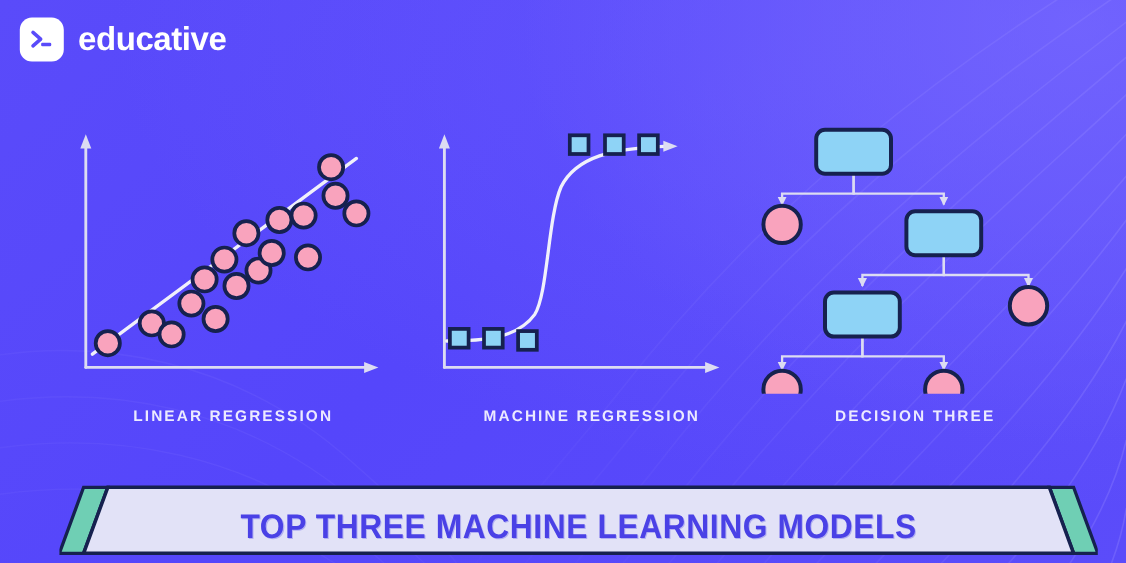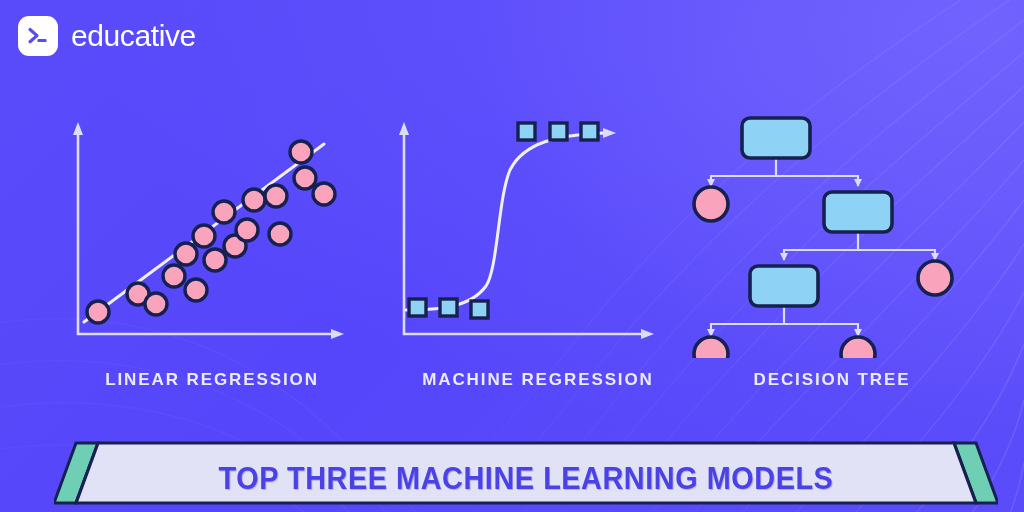--- a/index.html
+++ b/index.html
@@ -20,29 +20,29 @@
   
   #bgswirl { position:absolute; inset:0; pointer-events:none; }
 
   
   #logo { position:absolute; left:18px; top:16px; display:flex; align-items:center; gap:13px; }
   #logo-mark {
     width:40px; height:40px; border-radius:11px; background:#ffffff;
     display:flex; align-items:center; justify-content:center; flex:none;
   }
   #logo-word {
-    color:#ffffff; font-size:30px; font-weight:400; letter-spacing:-0.4px; line-height:1;
+    color:#ffffff; font-size:30px; font-weight:700; letter-spacing:-0.4px; line-height:1;
   }
 
   
   .panel { position:absolute; top:108px; }
   .panel-figure { position:relative; }
   .panel-caption {
     position:absolute; left:0; width:100%; top:262px;
-    text-align:center; color:#eceaff; font-size:17px; font-weight:700;
+    text-align:center; color:#eceaff; font-size:14px; font-weight:700;
     letter-spacing:1.9px; white-space:nowrap;
   }
   #panel-linear   { left:52px;  width:320px; }
   #panel-logistic { left:378px; width:320px; }
   #panel-tree     { left:672px; width:320px; }
 
   
   #banner { position:absolute; left:54px; top:441px; width:944px; height:76px; }
   #banner-title {
     position:absolute; inset:0; display:flex; align-items:center; justify-content:center;
@@ -197,21 +197,21 @@
         </g>
 
         <g>
           <circle cx="39" cy="96" r="17" fill="#f9a3bd" stroke="#16214f" stroke-width="3.6"></circle>
           <circle cx="263" cy="170" r="17" fill="#f9a3bd" stroke="#16214f" stroke-width="3.6"></circle>
           <circle cx="39" cy="246" r="17" fill="#f9a3bd" stroke="#16214f" stroke-width="3.6"></circle>
           <circle cx="186" cy="246" r="17" fill="#f9a3bd" stroke="#16214f" stroke-width="3.6"></circle>
         </g>
       </svg>
     </div>
-    <div class="panel-caption">DECISION TREE</div>
+    <div class="panel-caption">DECISION THREE</div>
   </div>
 
   <div id="banner">
     <svg width="944" height="64" viewBox="0 0 944 64" preserveAspectRatio="none" aria-hidden="true" style="position:absolute;inset:0;">
 
       <polygon points="22,2 44,2 22,62 0,62" fill="#6fcfb4" stroke="#16214f" stroke-width="3"></polygon>
 
       <polygon points="922,2 900,2 922,62 944,62" fill="#6fcfb4" stroke="#16214f" stroke-width="3"></polygon>
 
       <polygon points="44,2 900,2 922,62 22,62" fill="#e2e2f7" stroke="#16214f" stroke-width="3.2"></polygon>

